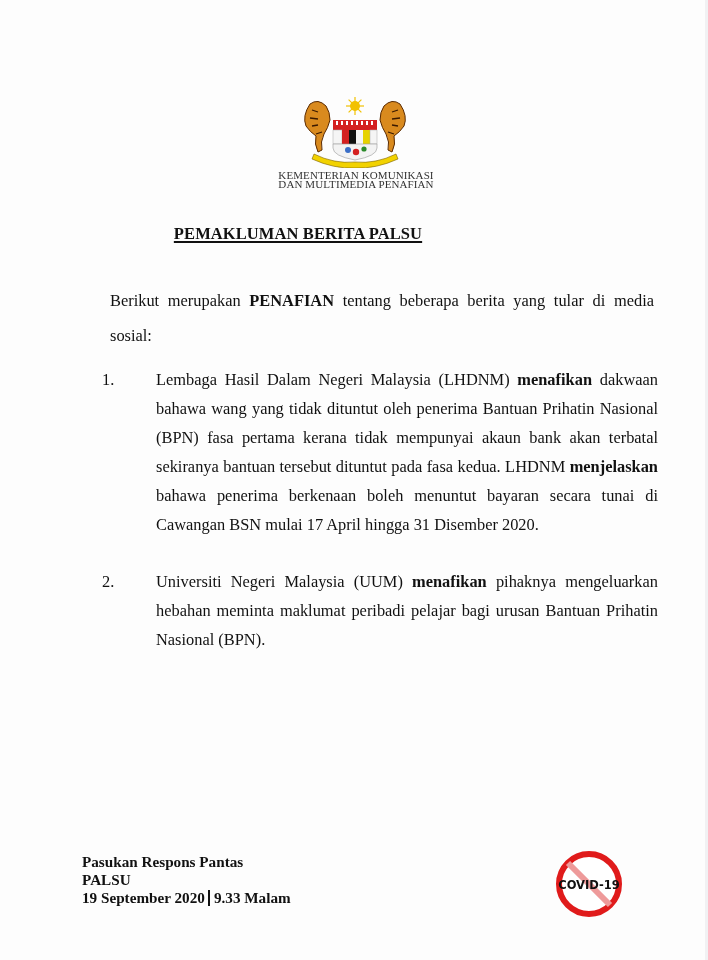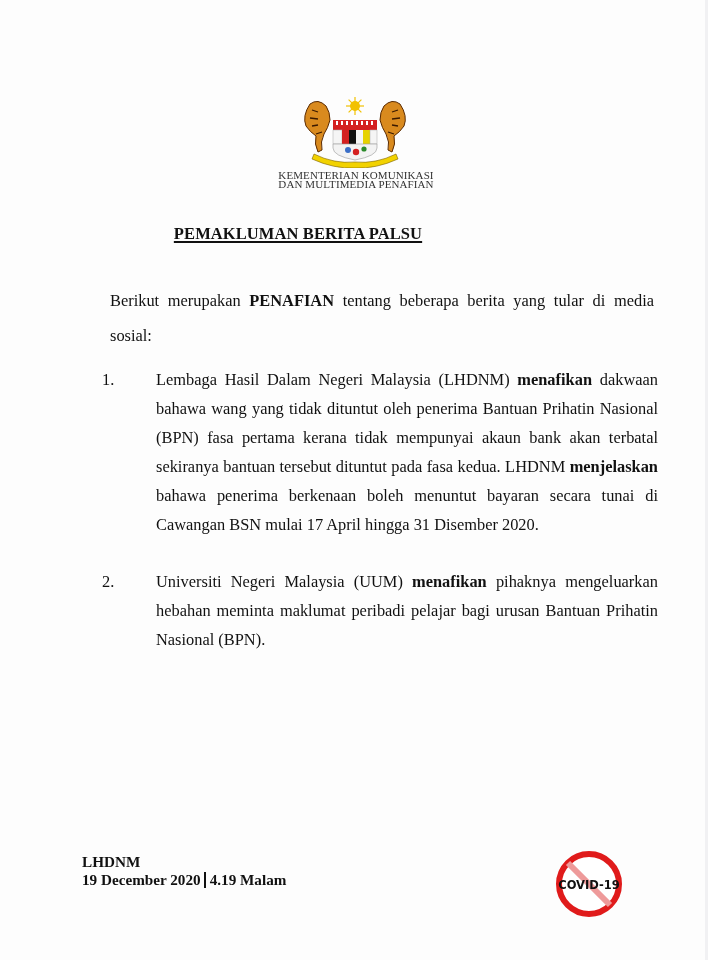--- a/index.html
+++ b/index.html
@@ -175,21 +175,22 @@
     <span class="item-num">1.</span>
     <div class="item-text"><span>Lembaga Hasil Dalam Negeri Malaysia (LHDNM) </span><b>menafikan</b><span> dakwaan bahawa wang yang tidak dituntut oleh penerima Bantuan Prihatin Nasional (BPN) fasa pertama kerana tidak mempunyai akaun bank akan terbatal sekiranya bantuan tersebut dituntut pada fasa kedua. LHDNM </span><b>menjelaskan</b><span> bahawa penerima berkenaan boleh menuntut bayaran secara tunai di Cawangan BSN mulai 17 April hingga 31 Disember 2020.</span></div>
   </div>
   <div class="list-item" style="top:567px;">
     <span class="item-num">2.</span>
     <div class="item-text"><span>Universiti Negeri Malaysia (UUM) </span><b>menafikan</b><span> pihaknya mengeluarkan hebahan meminta maklumat peribadi pelajar bagi urusan Bantuan Prihatin Nasional (BPN).</span></div>
   </div>
 </div>
 
 <div class="signoff">
-  <div>LHDNM</div>
-  <div><span>19 December 2020</span><span class="sep"></span><span>4.19 Malam</span></div>
+  <div>Pasukan Respons Pantas</div>
+  <div>PALSU</div>
+  <div><span>19 September 2020</span><span class="sep"></span><span>9.33 Malam</span></div>
 </div>
 
 <svg class="covid-badge" viewBox="0 0 70 70">
   <circle cx="35" cy="35" r="30" fill="#fff" stroke="#e01b1b" stroke-width="6"></circle>
   <line x1="14" y1="14" x2="56" y2="56" stroke="#ee9a9a" stroke-width="6"></line>
   <text x="35" y="39.5" text-anchor="middle" font-family="'DejaVu Sans', sans-serif" font-weight="bold" font-size="11.5" fill="#111">COVID-19</text>
 </svg>
 
 </body></html>

